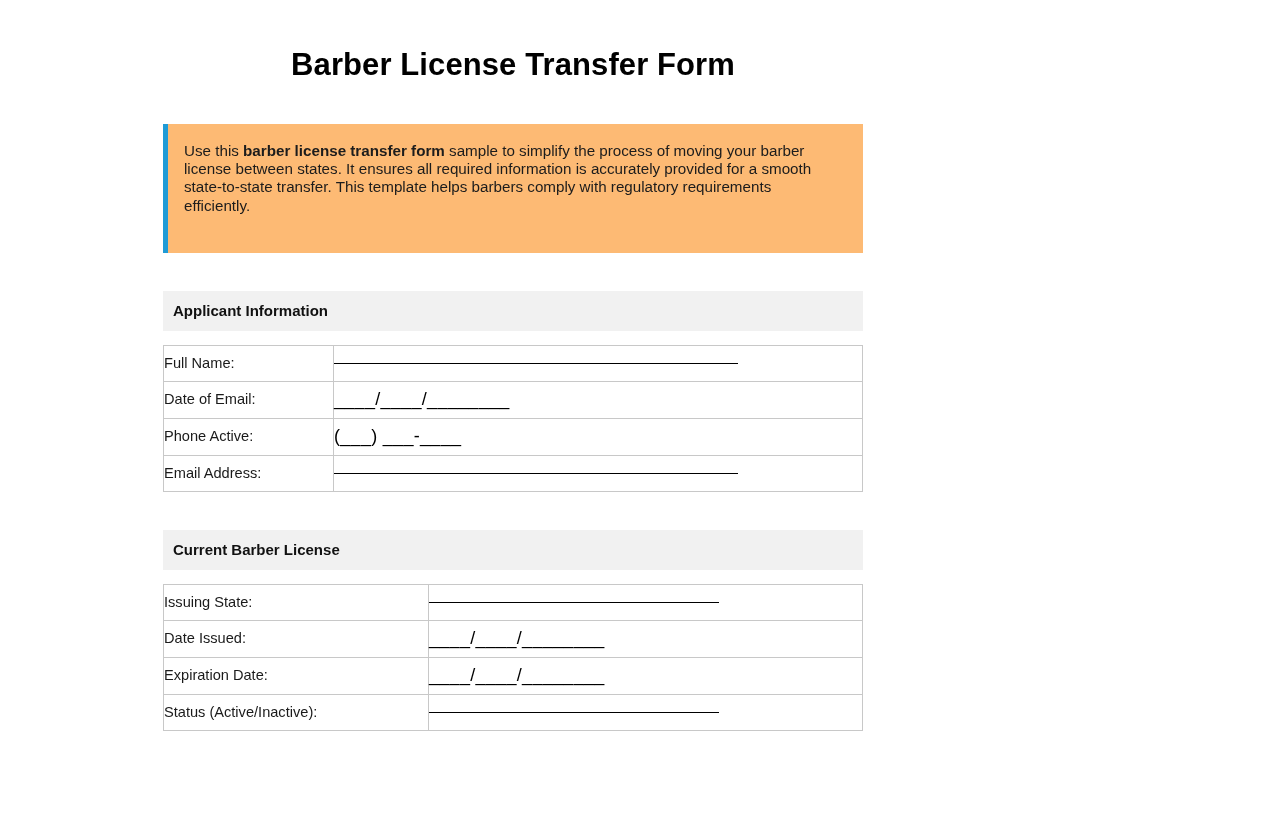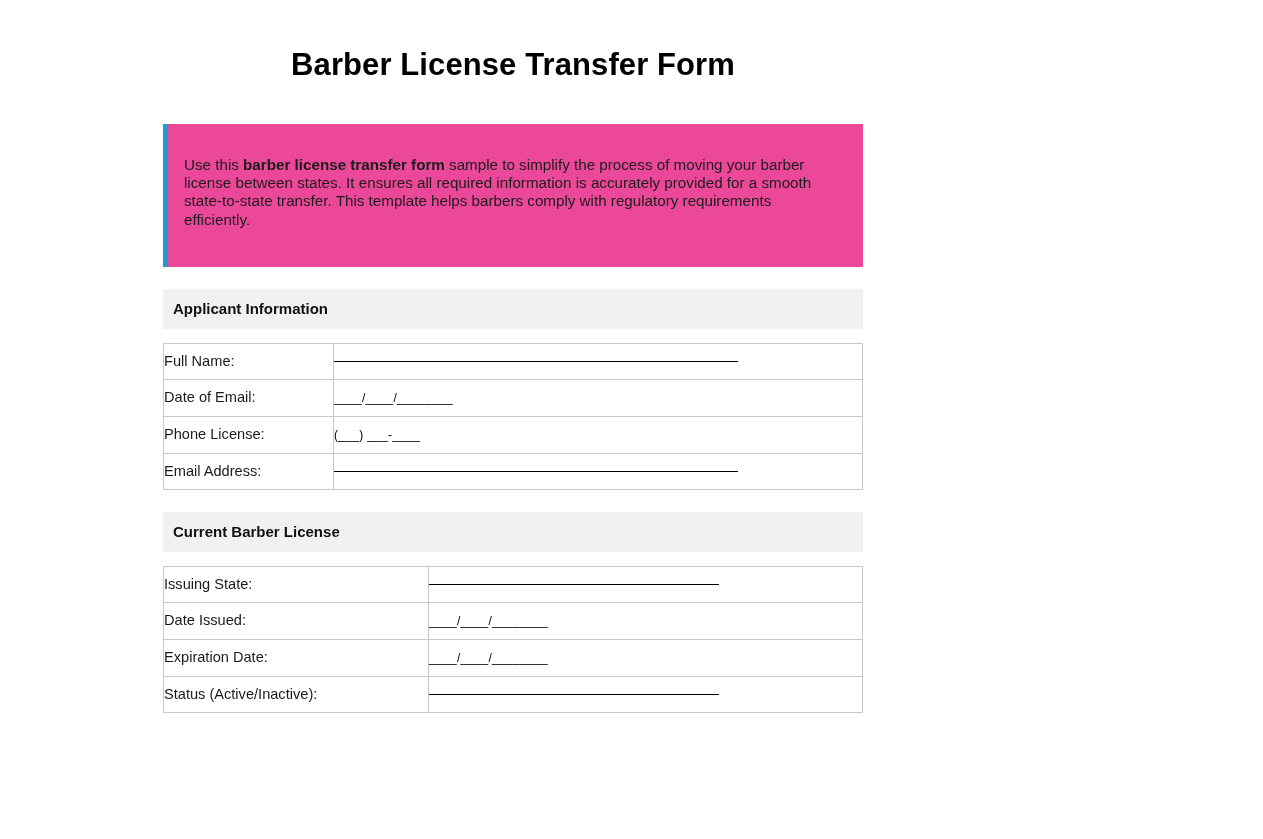--- a/index.html
+++ b/index.html
@@ -30,34 +30,34 @@
     font-weight: bold;
     text-align: center;
     letter-spacing: 0.1px;
     margin: 0;
     line-height: 1.25;
     color: #000;
   }
   
   .callout {
     margin-top: 39px;
-    background: #ec4899;
+    background: #fdba74;
     border-left: 5px solid #1f9bd6;
-    padding: 32px 22px 38px 16px;
+    padding: 18px 22px 38px 16px;
   }
   .callout p {
     margin: 0;
     font-size: 15.2px;
     line-height: 18.3px;
     color: #1c1c1c;
   }
   .callout b { font-weight: bold; }
   
   .section-head {
-    margin-top: 22px;
+    margin-top: 38px;
     background: #f1f1f1;
     padding: 11px 0 11px 10px;
     font-size: 15px;
     font-weight: bold;
     color: #111;
     line-height: 18px;
   }
   
   table.form-table {
     width: 100%;
@@ -88,21 +88,21 @@
     border-bottom: 1.6px solid #000;
     height: 0;
   }
   .rule-long   { width: 404px; }
   .rule-mid    { width: 290px; }
   .rule-stack  { margin-top: 9px; }
   .rule-stack:first-child { margin-top: 0; }
   .multiline-cell { height: 53px; padding-top: 9px; padding-bottom: 9px; }
   .blank-text {
     font-family: "Liberation Sans", sans-serif;
-    font-size: 12px;
+    font-size: 18px;
     letter-spacing: 0.3px;
     white-space: pre;
     color: #000;
   }
 </style>
 </head>
 <body>
 
 <div class="page">
   <div class="content">
@@ -126,21 +126,21 @@
             <span class="rule rule-long"></span>
           </td>
         </tr>
         <tr>
           <td class="label-cell">Date of Email:</td>
           <td class="value-cell">
             <span class="blank-text">____/____/________</span>
           </td>
         </tr>
         <tr>
-          <td class="label-cell">Phone License:</td>
+          <td class="label-cell">Phone Active:</td>
           <td class="value-cell">
             <span class="blank-text">(___) ___-____</span>
           </td>
         </tr>
         <tr>
           <td class="label-cell">Email Address:</td>
           <td class="value-cell">
             <span class="rule rule-long"></span>
           </td>
         </tr>

